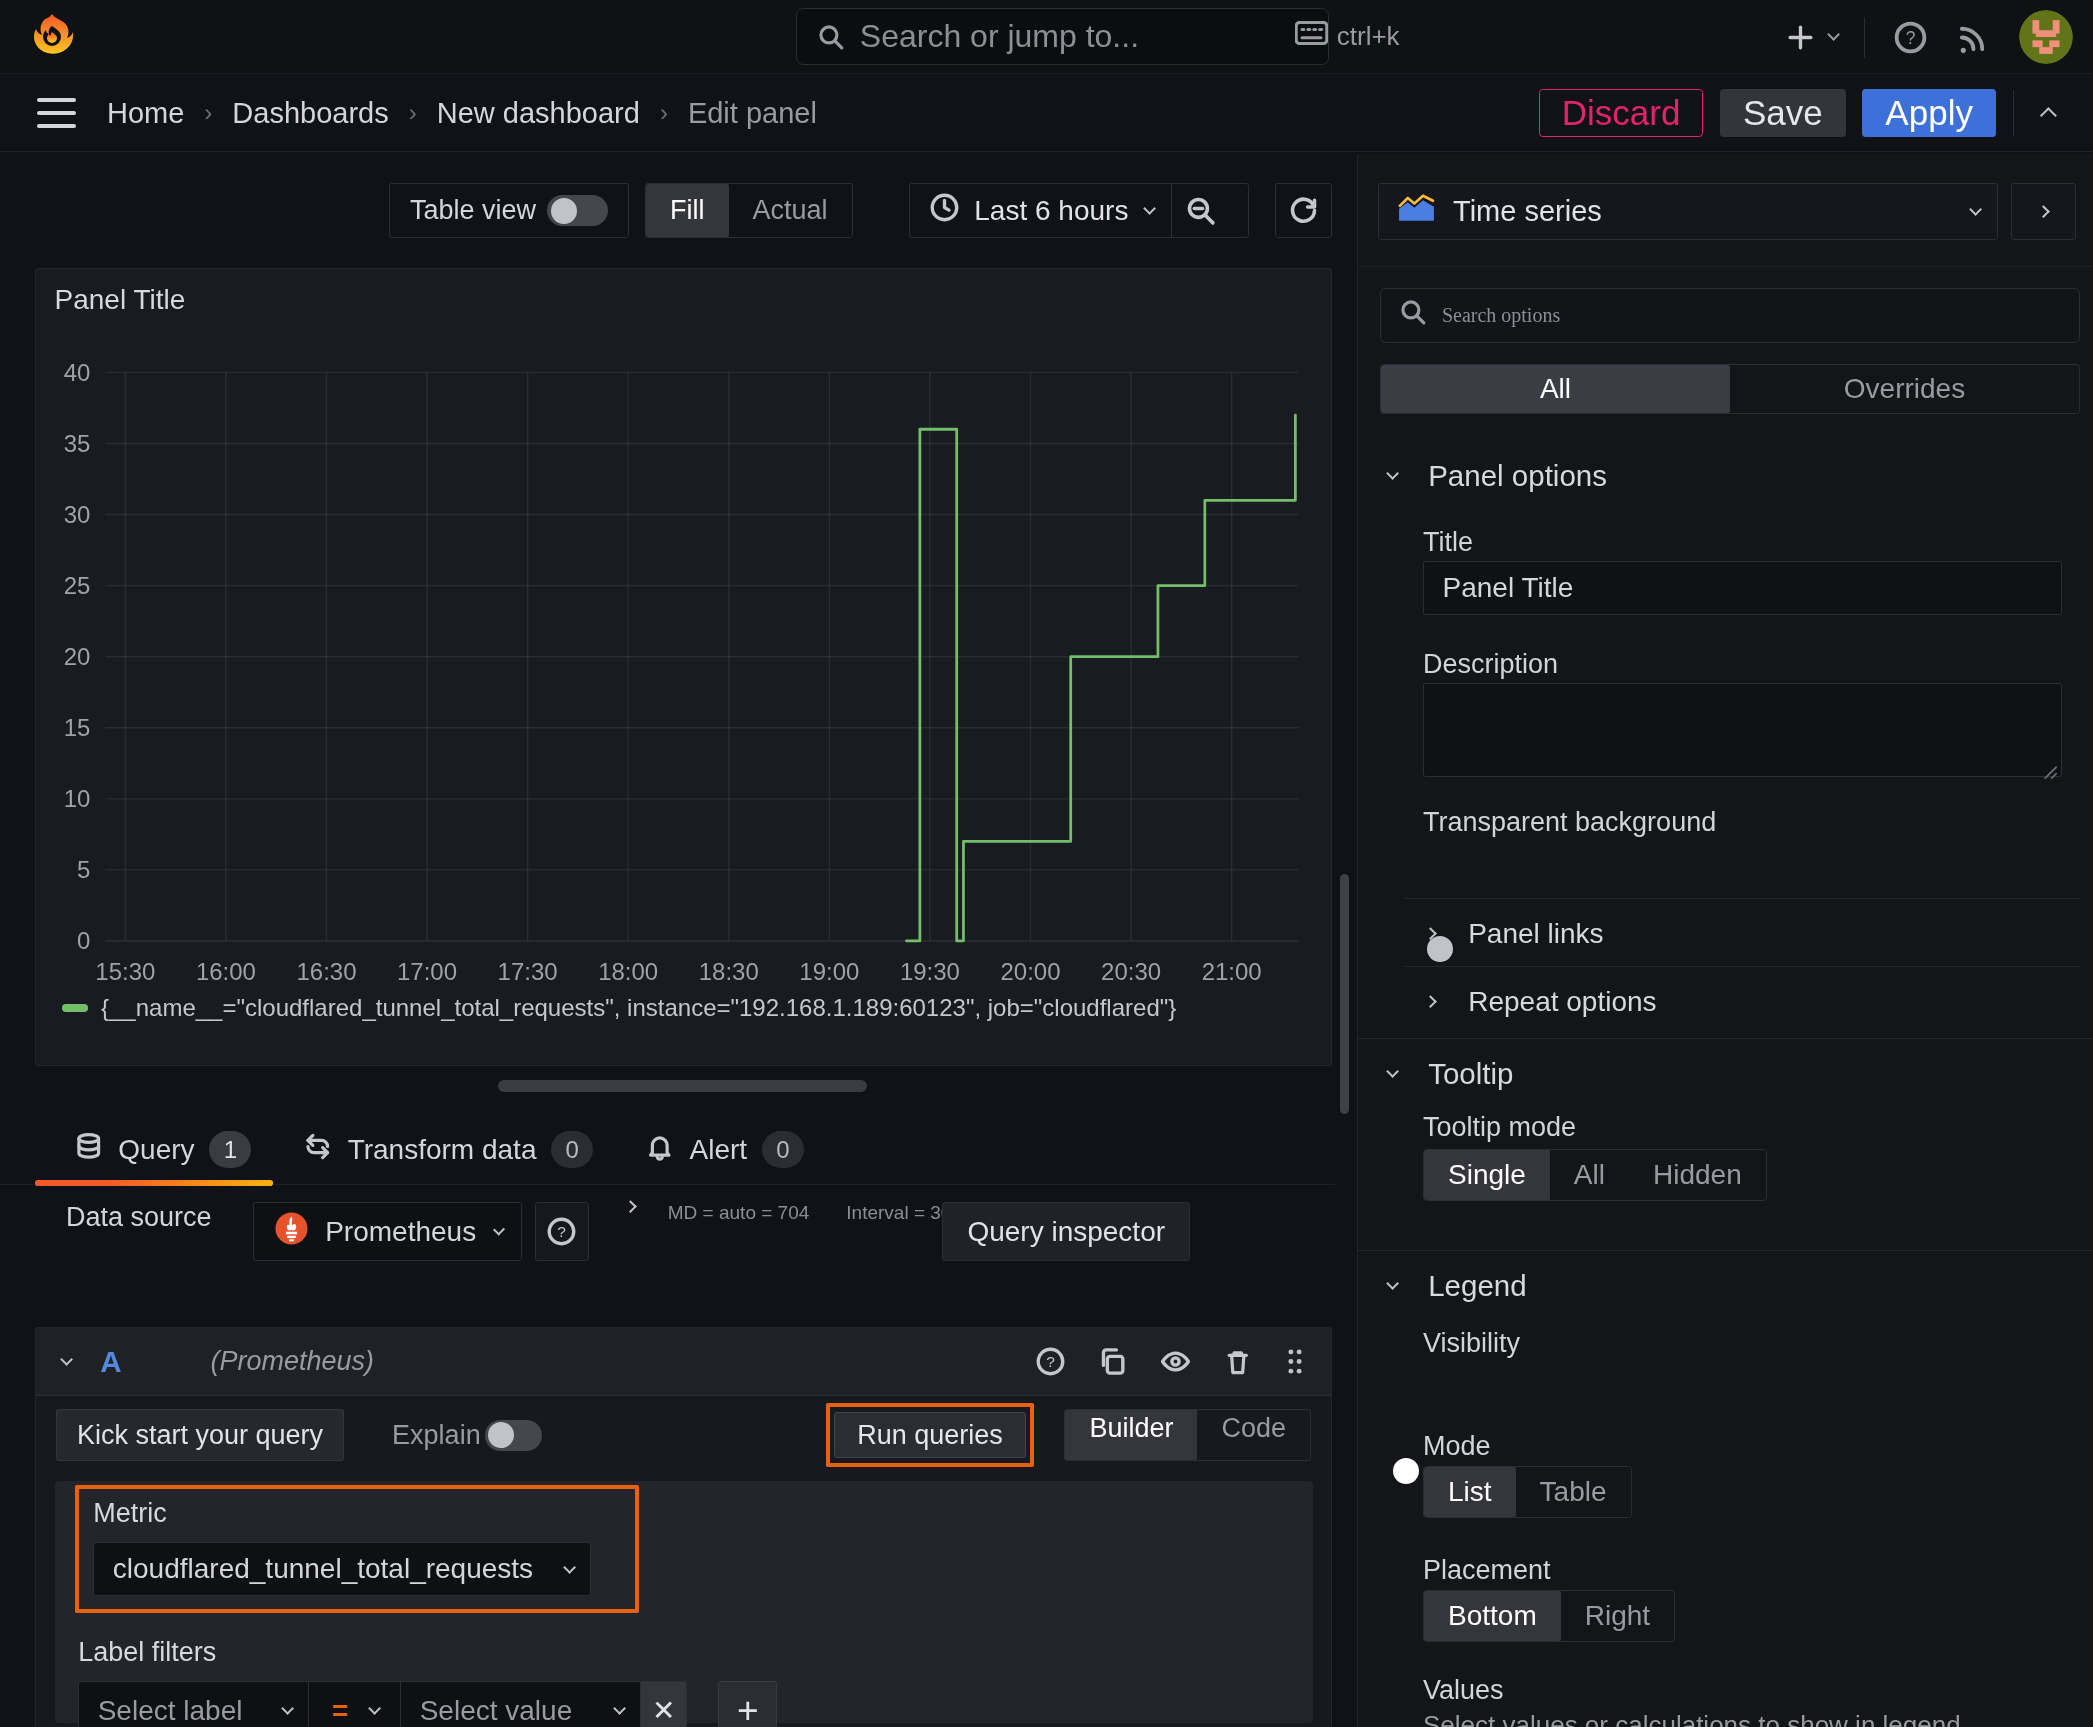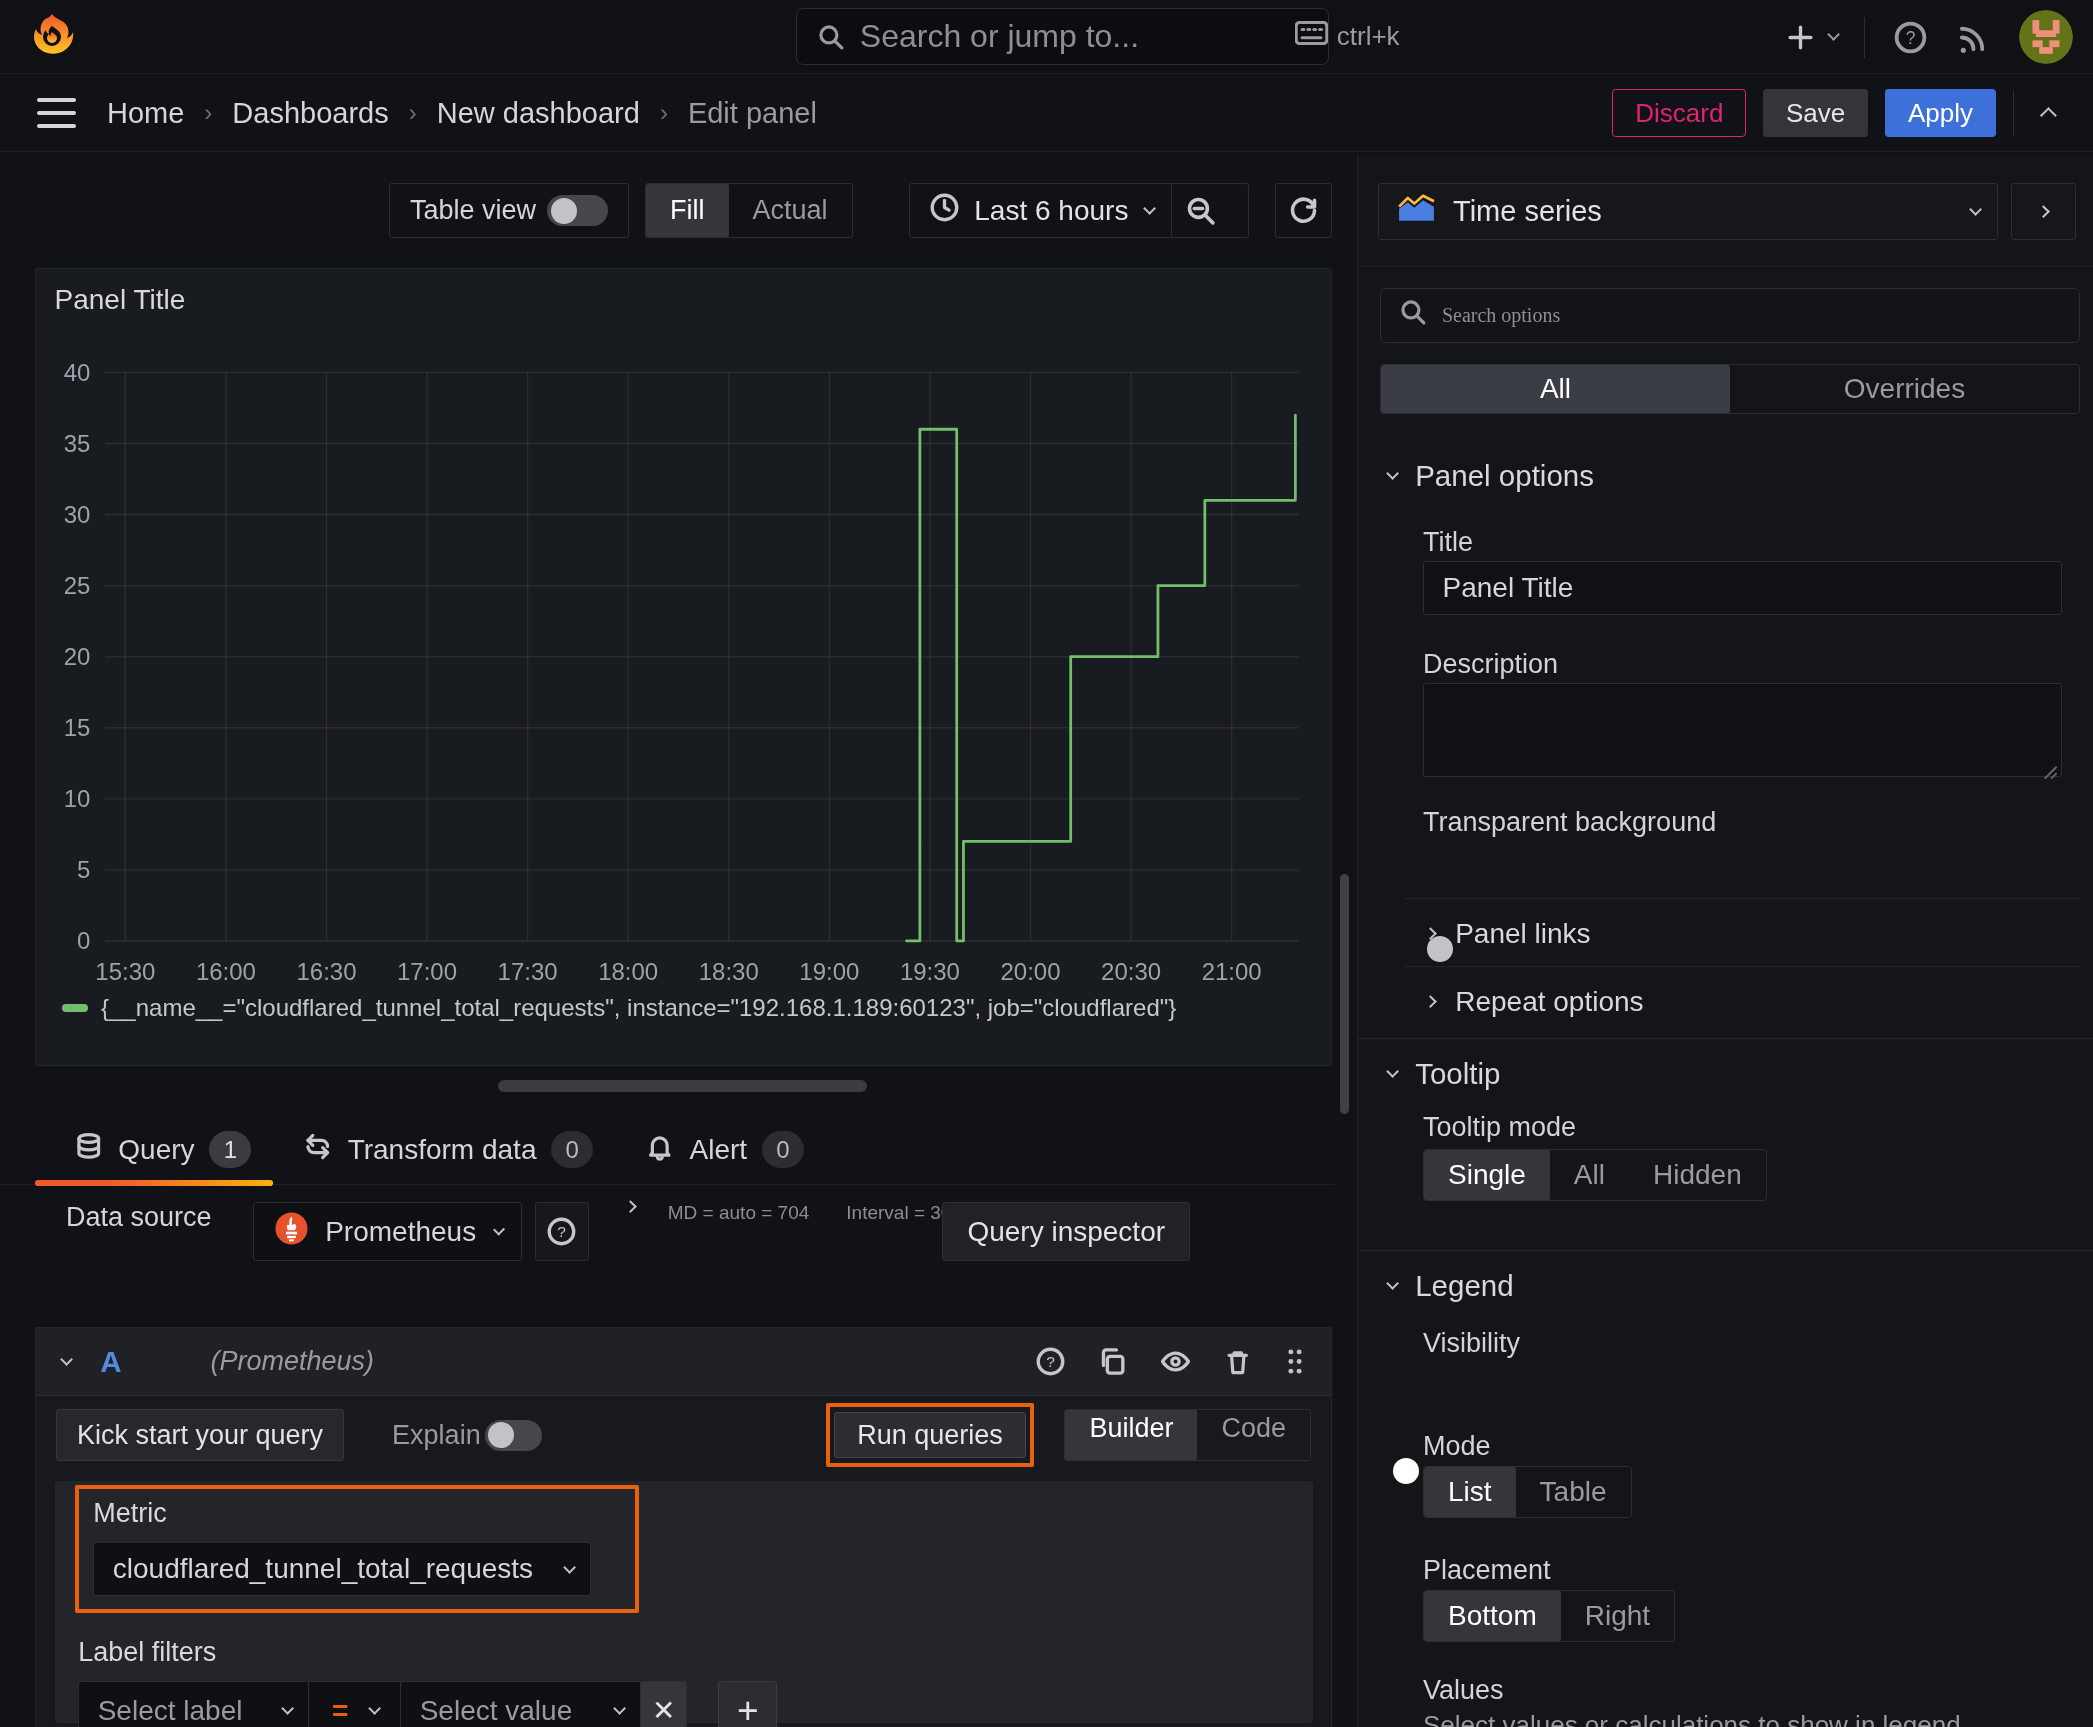--- a/index.html
+++ b/index.html
@@ -49,21 +49,21 @@
   
   .navbar { position:absolute; left:0; top:75px; width:2093px; height:77px;
     background:#111217; border-bottom:0.9px solid #1e2025; display:flex; align-items:center; }
   .hamburger { position:absolute; left:37px; display:flex; flex-direction:column; gap:8.3px; cursor:pointer; }
   .hamburger i { display:block; width:39px; height:4.6px; background:#d5d6da; border-radius:2.8px; }
   .crumbs { position:absolute; left:107px; display:flex; align-items:center; gap:20px; font-size:29px; }
   .crumb { color:#d5d6da; }
   .crumb.current { color:#9a9ba1; }
   .crumb-sep { color:#6e7076; font-size:24px; }
   .nav-actions { position:absolute; right:22px; display:flex; align-items:center; gap:16.6px; }
-  .btn { border-radius:3.7px; font-size:26px; height:48px; display:inline-flex;
+  .btn { border-radius:3.7px; font-size:35px; height:48px; display:inline-flex;
     align-items:center; padding:0 22px; cursor:pointer; border:0.9px solid transparent; }
   .btn.discard { color:var(--pink); border-color:var(--pink); background:transparent; }
   .btn.save { background:#33353a; color:#e6e7ea; }
   .btn.apply { background:var(--blue); color:#fff; }
 
   
   .pillbox { position:absolute; height:55px; border:0.9px solid var(--border); border-radius:2.8px;
     display:flex; align-items:center; background:transparent; }
   .toggle { width:61px; height:31px; border-radius:15.7px; background:#45474d; position:relative; cursor:pointer; }
   .toggle .knob { position:absolute; left:3.7px; top:2.8px; width:26px; height:26px; border-radius:50%; background:#c2c3c8; }
@@ -164,21 +164,21 @@
     border:0.9px solid var(--border); border-radius:5.5px; display:flex; align-items:center; padding:0 16.6px; gap:14.8px; background:#121418; }
   .opt-search input { flex:1; background:transparent; border:none; outline:none; color:var(--dim);
     font-size:20px; font-family:Liberation Serif, serif; }
   .opt-search input::placeholder { color:#8e8f95; }
   .ao-tabs { position:absolute; left:22px; top:210px; width:700px; height:50px;
     border:0.9px solid var(--border); border-radius:3.7px; display:flex; overflow:hidden; }
   .ao-tab { flex:1; display:flex; align-items:center; justify-content:center; font-size:28px;
     color:#9a9ba1; cursor:pointer; }
   .ao-tab.active { background:#3b3d44; color:#fff; border-radius:2.8px; }
 
-  .section-head { display:flex; align-items:center; gap:20px; font-size:29.5px; font-weight:500; color:#d8d9dd; cursor:pointer; }
+  .section-head { display:flex; align-items:center; gap:33px; font-size:29.5px; font-weight:500; color:#d8d9dd; cursor:pointer; }
   .section-head .chev { color:#c0c2c8; }
   .sb-label { font-size:27px; color:#d3d4d8; }
   .sb-input { width:639px; height:54px; background:#101114; border:0.9px solid var(--border); border-radius:2.8px;
     color:#d5d6da; font-size:28px; font-family:inherit; padding:0 18.5px; outline:none; }
   .sb-textarea { width:639px; height:94px; background:#101114; border:0.9px solid var(--border); border-radius:2.8px; position:relative; }
   .resize-corner { position:absolute; right:3.7px; bottom:3.7px; width:16.6px; height:16.6px; }
   .divider-inset { position:absolute; left:46px; width:676px; height:0.9px; background:#222427; }
   .divider-full { position:absolute; left:0; width:736px; height:0.9px; background:#26282d; }
   .seg3 { display:inline-flex; align-items:center; height:52px; border:0.9px solid var(--border); border-radius:3.7px; overflow:hidden; }
   .seg3 .seg { height:100%; font-size:28px; }

